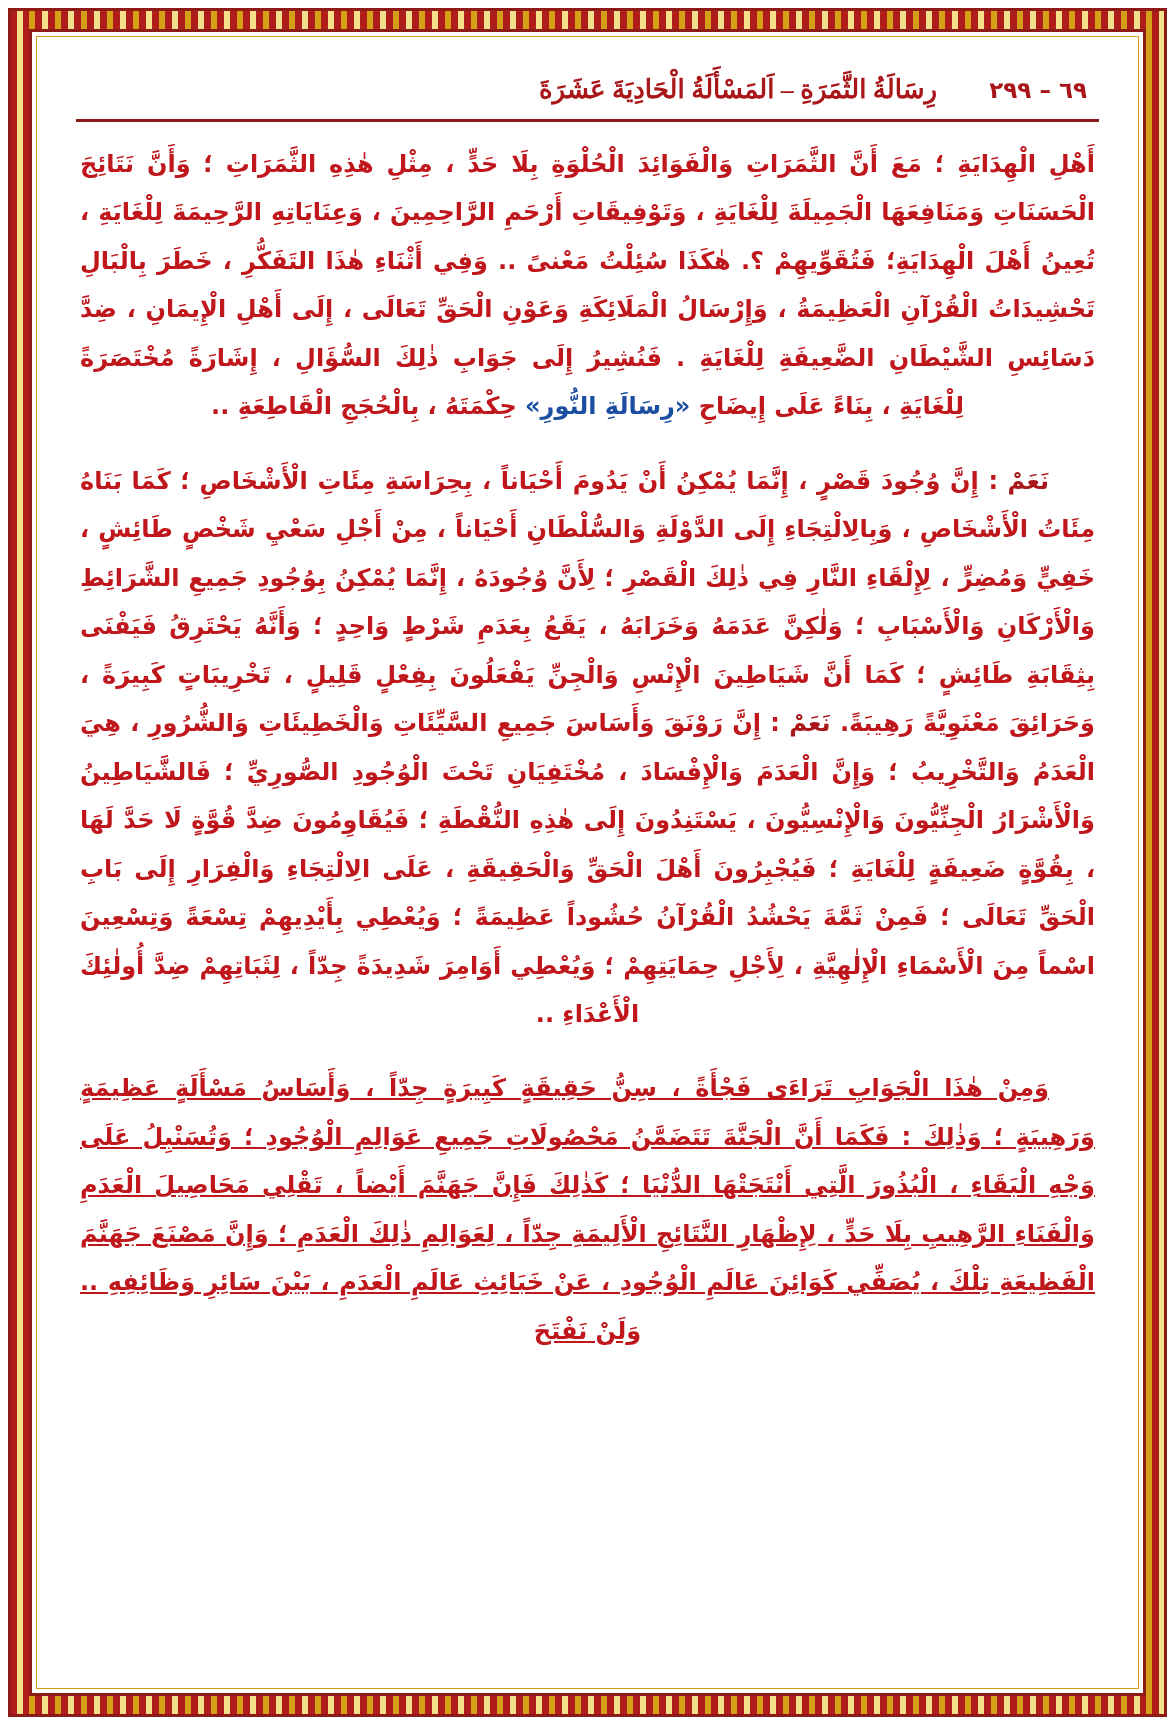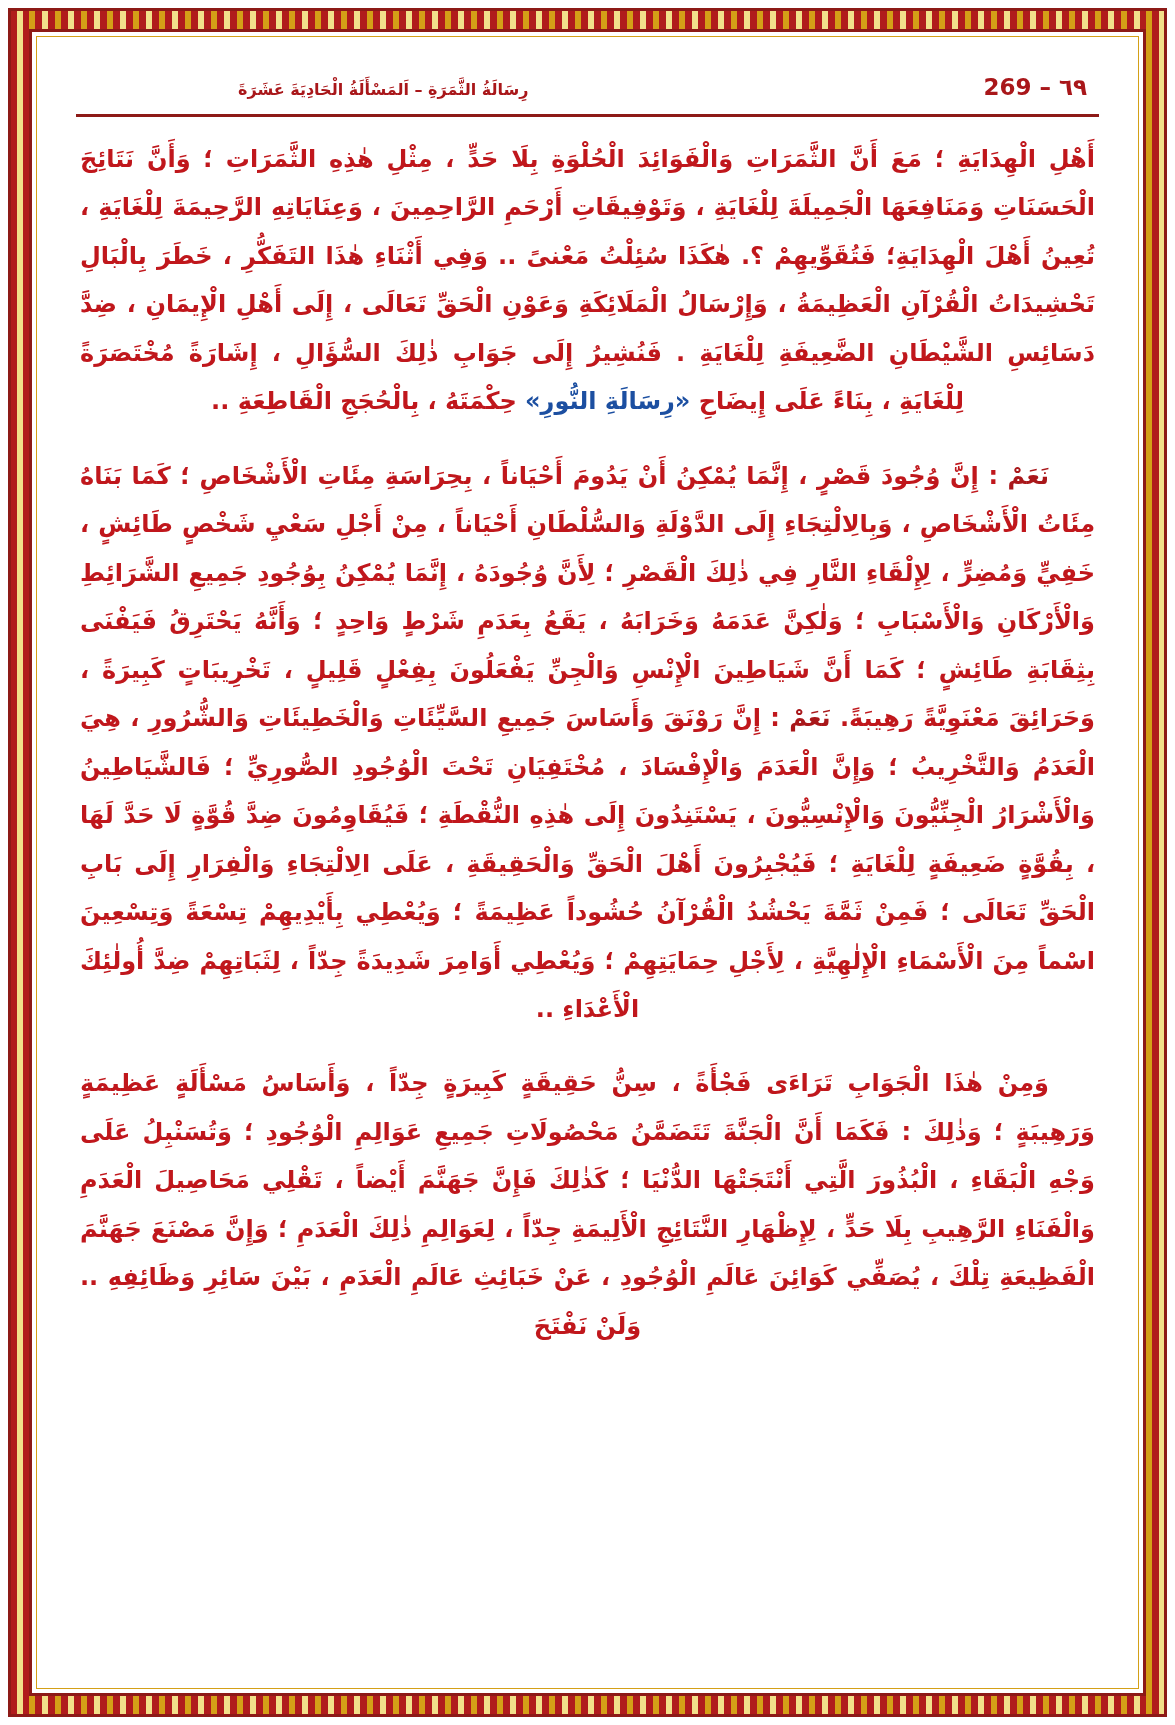--- a/index.html
+++ b/index.html
@@ -79,25 +79,26 @@
   .header {
     display: flex;
     flex-direction: row;
     align-items: baseline;
     justify-content: space-between;
     direction: rtl;
     padding: 0 14px 8px 14px;
   }
   .header-title {
     color: #a9171a;
-    font-size: 16px;
+    font-size: 26px;
     font-weight: bold;
     letter-spacing: 0;
     flex: 1;
-    text-align: left;
+    text-align: right;
+    font-family: Liberation Serif, serif;
   }
   .header-page {
     color: #a9171a;
     font-size: 23px;
     font-weight: bold;
     white-space: nowrap;
     min-width: 150px;
     text-align: right;
   }
   .header-spacer {
@@ -116,21 +117,21 @@
     color: #c0171c;
     font-size: 24px;
     line-height: 2.02;
     font-weight: bold;
     padding: 0 6px;
   }
   .para {
     margin: 0 0 26px 0;
     text-align: justify;
   }
-  .para:last-child { margin-bottom: 0; }
+  .para:last-child { margin-bottom: 0; text-decoration: underline; }
   .para-indent { text-indent: 46px; }
   .highlight {
     color: #1c4fa1;
   }
   .word-accent {
     color: #a9171a;
   }
 </style>
 </head>
 <body>
@@ -138,21 +139,21 @@
 <div class="page">
 
   <div class="border-outer"></div>
   <div class="border-band"></div>
   <div class="border-band-inner"></div>
   <div class="border-hairline"></div>
 
   <div class="content">
 
     <div class="header">
-      <div class="header-page">٦٩ – 269</div>
+      <div class="header-page">٦٩ – ٢٩٩</div>
       <div class="header-title">رِسَالَةُ الثَّمَرَةِ – اَلمَسْأَلَةُ الْحَادِيَةَ عَشَرَةَ</div>
       <div class="header-spacer"></div>
     </div>
     <div class="header-rule"></div>
 
     <div class="body-text">
       <p class="para" id="para-1">أَهْلِ الْهِدَايَةِ ؛ مَعَ أَنَّ الثَّمَرَاتِ وَالْفَوَائِدَ الْحُلْوَةِ بِلَا حَدٍّ ، مِثْلِ هٰذِهِ الثَّمَرَاتِ ؛ وَأَنَّ نَتَائِجَ الْحَسَنَاتِ وَمَنَافِعَهَا الْجَمِيلَةَ لِلْغَايَةِ ، وَتَوْفِيقَاتِ أَرْحَمِ الرَّاحِمِينَ ، وَعِنَايَاتِهِ الرَّحِيمَةَ لِلْغَايَةِ ، تُعِينُ أَهْلَ الْهِدَايَةِ؛ فَتُقَوِّيهِمْ ؟. هٰكَذَا سُئِلْتُ مَعْنىً .. وَفِي أَثْنَاءِ هٰذَا التَفَكُّرِ ، خَطَرَ بِالْبَالِ تَحْشِيدَاتُ الْقُرْآنِ الْعَظِيمَةُ ، وَإِرْسَالُ الْمَلَائِكَةِ وَعَوْنِ الْحَقِّ تَعَالَى ، إِلَى أَهْلِ الْإِيمَانِ ، ضِدَّ دَسَائِسِ الشَّيْطَانِ الضَّعِيفَةِ لِلْغَايَةِ . فَنُشِيرُ إِلَى جَوَابِ ذٰلِكَ السُّؤَالِ ، إِشَارَةً مُخْتَصَرَةً لِلْغَايَةِ ، بِنَاءً عَلَى إِيضَاحِ <span class="highlight">«رِسَالَةِ النُّورِ»</span> حِكْمَتَهُ ، بِالْحُجَجِ الْقَاطِعَةِ ..</p>
       <p class="para para-indent" id="para-2"><span class="word-accent">نَعَمْ</span> : إِنَّ وُجُودَ قَصْرٍ ، إِنَّمَا يُمْكِنُ أَنْ يَدُومَ أَحْيَاناً ، بِحِرَاسَةِ مِئَاتِ الْأَشْخَاصِ ؛ كَمَا بَنَاهُ مِئَاتُ الْأَشْخَاصِ ، وَبِالِالْتِجَاءِ إِلَى الدَّوْلَةِ وَالسُّلْطَانِ أَحْيَاناً ، مِنْ أَجْلِ سَعْيِ شَخْصٍ طَائِشٍ ، خَفِيٍّ وَمُضِرٍّ ، لِإِلْقَاءِ النَّارِ فِي ذٰلِكَ الْقَصْرِ ؛ لِأَنَّ وُجُودَهُ ، إِنَّمَا يُمْكِنُ بِوُجُودِ جَمِيعِ الشَّرَائِطِ وَالْأَرْكَانِ وَالْأَسْبَابِ ؛ وَلٰكِنَّ عَدَمَهُ وَخَرَابَهُ ، يَقَعُ بِعَدَمِ شَرْطٍ وَاحِدٍ ؛ وَأَنَّهُ يَحْتَرِقُ فَيَفْنَى بِثِقَابَةِ طَائِشٍ ؛ كَمَا أَنَّ شَيَاطِينَ الْإِنْسِ وَالْجِنِّ يَفْعَلُونَ بِفِعْلٍ قَلِيلٍ ، تَخْرِيبَاتٍ كَبِيرَةً ، وَحَرَائِقَ مَعْنَوِيَّةً رَهِيبَةً. <span class="word-accent">نَعَمْ</span> : إِنَّ رَوْنَقَ وَأَسَاسَ جَمِيعِ السَّيِّئَاتِ وَالْخَطِيئَاتِ وَالشُّرُورِ ، هِيَ الْعَدَمُ وَالتَّخْرِيبُ ؛ وَإِنَّ الْعَدَمَ وَالْإِفْسَادَ ، مُخْتَفِيَانِ تَحْتَ الْوُجُودِ الصُّورِيِّ ؛ فَالشَّيَاطِينُ وَالْأَشْرَارُ الْجِنِّيُّونَ وَالْإِنْسِيُّونَ ، يَسْتَنِدُونَ إِلَى هٰذِهِ النُّقْطَةِ ؛ فَيُقَاوِمُونَ ضِدَّ قُوَّةٍ لَا حَدَّ لَهَا ، بِقُوَّةٍ ضَعِيفَةٍ لِلْغَايَةِ ؛ فَيُجْبِرُونَ أَهْلَ الْحَقِّ وَالْحَقِيقَةِ ، عَلَى الِالْتِجَاءِ وَالْفِرَارِ إِلَى بَابِ الْحَقِّ تَعَالَى ؛ فَمِنْ ثَمَّةَ يَحْشُدُ الْقُرْآنُ حُشُوداً عَظِيمَةً ؛ وَيُعْطِي بِأَيْدِيهِمْ تِسْعَةً وَتِسْعِينَ اسْماً مِنَ الْأَسْمَاءِ الْإِلٰهِيَّةِ ، لِأَجْلِ حِمَايَتِهِمْ ؛ وَيُعْطِي أَوَامِرَ شَدِيدَةً جِدّاً ، لِثَبَاتِهِمْ ضِدَّ أُولٰئِكَ الْأَعْدَاءِ ..</p>
       <p class="para para-indent" id="para-3">وَمِنْ هٰذَا الْجَوَابِ تَرَاءَى فَجْأَةً ، سِنُّ حَقِيقَةٍ كَبِيرَةٍ جِدّاً ، وَأَسَاسُ مَسْأَلَةٍ عَظِيمَةٍ وَرَهِيبَةٍ ؛ وَذٰلِكَ : فَكَمَا أَنَّ الْجَنَّةَ تَتَضَمَّنُ مَحْصُولَاتِ جَمِيعِ عَوَالِمِ الْوُجُودِ ؛ وَتُسَنْبِلُ عَلَى وَجْهِ الْبَقَاءِ ، الْبُذُورَ الَّتِي أَنْتَجَتْهَا الدُّنْيَا ؛ كَذٰلِكَ فَإِنَّ جَهَنَّمَ أَيْضاً ، تَقْلِي مَحَاصِيلَ الْعَدَمِ وَالْفَنَاءِ الرَّهِيبِ بِلَا حَدٍّ ، لِإِظْهَارِ النَّتَائِجِ الْأَلِيمَةِ جِدّاً ، لِعَوَالِمِ ذٰلِكَ الْعَدَمِ ؛ وَإِنَّ مَصْنَعَ جَهَنَّمَ الْفَظِيعَةِ تِلْكَ ، يُصَفِّي كَوَائِنَ عَالَمِ الْوُجُودِ ، عَنْ خَبَائِثِ عَالَمِ الْعَدَمِ ، بَيْنَ سَائِرِ وَظَائِفِهِ .. وَلَنْ نَفْتَحَ</p>
     </div>

